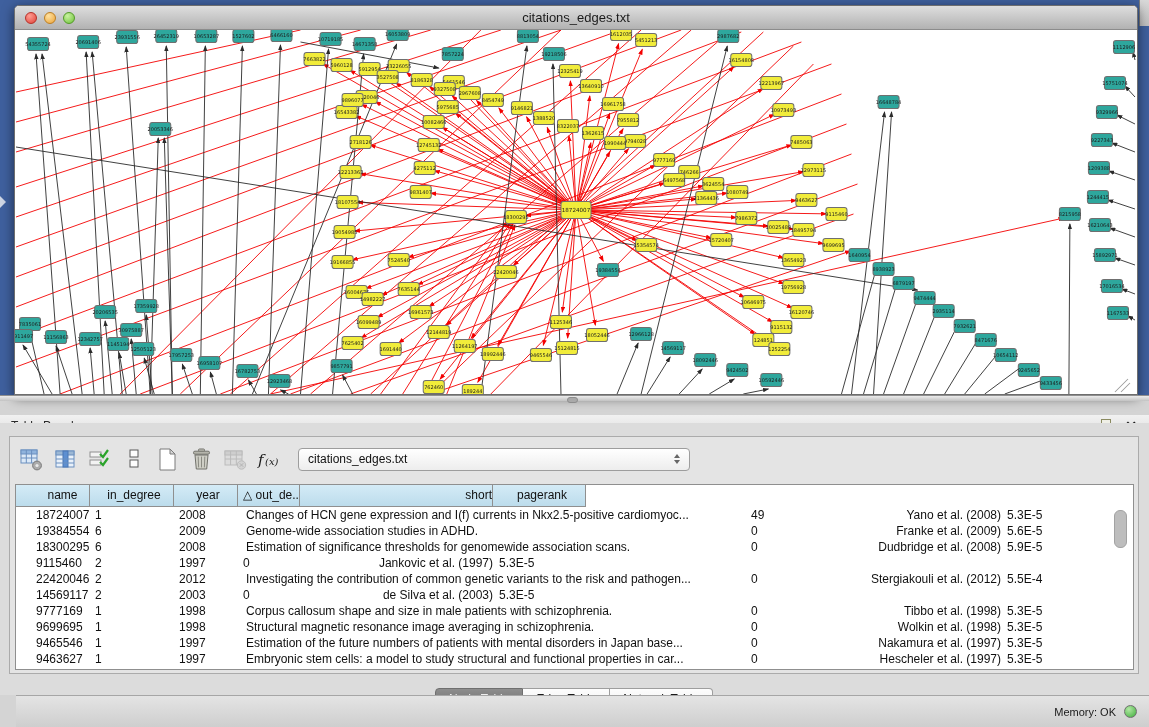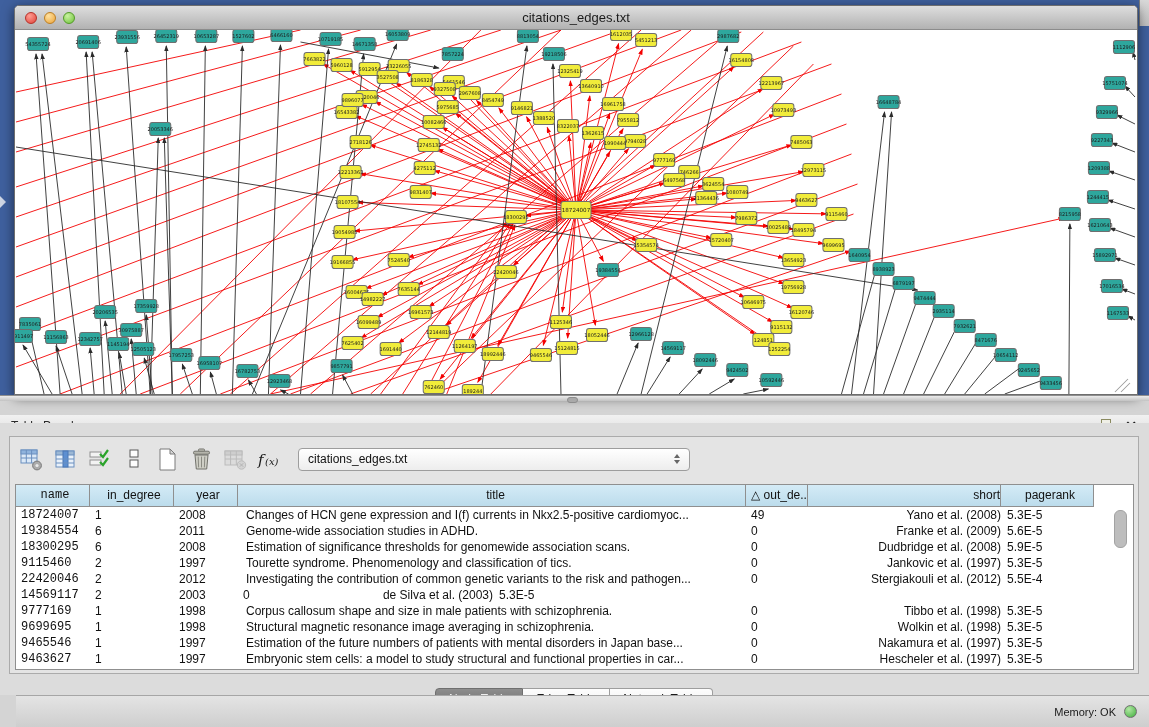--- a/index.html
+++ b/index.html
@@ -48,21 +48,21 @@
   .dd-arrows .dn{border-top:4px solid #666;}
   
   .table{position:absolute;left:5px;top:47px;width:1119px;height:186px;background:#fff;border:1px solid #8f8f8f;box-sizing:border-box;overflow:hidden;}
   .thead{display:flex;height:22px;}
   .hc{box-sizing:border-box;border-right:1px solid #8f8f8f;border-bottom:1px solid #8f8f8f;
       background:linear-gradient(#d4ebf6,#bcdcec);text-align:center;font-size:12px;line-height:21px;color:#111;
       overflow:hidden;white-space:nowrap;flex:0 0 auto;}
   .hc.fill{background:#fff;border:none;flex:1 1 auto;}
   .trow{display:flex;height:16px;font-size:12px;color:#101010;}
   .tc{box-sizing:border-box;flex:0 0 auto;white-space:nowrap;overflow:hidden;line-height:16px;}
-  .c0{width:74px;padding-left:5px;font-family:Liberation Mono, monospace;}
+  .c0{width:74px;padding-left:20px;}
   .c1{width:84px;padding-left:5px;}
   .c2{width:64px;padding-left:5px;}
   .c3{width:508px;padding-left:8px;}
   .c4{width:62px;padding-left:5px;}
   .c5{width:193px;padding-left:6px;text-align:right;}
   .c6{width:93px;padding-left:6px;}
   .vthumb{position:absolute;right:6px;top:25px;width:11px;height:36px;background:#bdbdbd;border:1px solid #a2a2a2;border-radius:6px;}
   
   .tabs{position:absolute;left:0;top:251px;width:100%;display:flex;justify-content:center;}
   .tab{height:20px;line-height:20px;padding:0 13px;font-size:12px;background:linear-gradient(#fdfdfd,#f1f1f1);
@@ -936,59 +936,57 @@
               <i class="dn"></i>
             </span>
         </div>
       </div>
 
       <div class="table">
         <div class="thead" id="thead">
             <div class="hc c0">name</div>
             <div class="hc c1">in_degree</div>
             <div class="hc c2">year</div>
-            <div class="hc c3">title</div>
             <div class="hc c4">△ out_de...</div>
             <div class="hc c5">short</div>
             <div class="hc c6">pagerank</div>
             <div class="hc fill"></div>
           </div>
         <div id="tbody">
             <div class="trow">
               <div class="tc c0">18724007</div>
               <div class="tc c1">1</div>
               <div class="tc c2">2008</div>
               <div class="tc c3">Changes of HCN gene expression and I(f) currents in Nkx2.5-positive cardiomyoc...</div>
               <div class="tc c4">49</div>
               <div class="tc c5">Yano et al. (2008)</div>
               <div class="tc c6">5.3E-5</div>
             </div>
             <div class="trow">
               <div class="tc c0">19384554</div>
               <div class="tc c1">6</div>
-              <div class="tc c2">2011</div>
+              <div class="tc c2">2009</div>
               <div class="tc c3">Genome-wide association studies in ADHD.</div>
               <div class="tc c4">0</div>
               <div class="tc c5">Franke et al. (2009)</div>
               <div class="tc c6">5.6E-5</div>
             </div>
             <div class="trow">
               <div class="tc c0">18300295</div>
               <div class="tc c1">6</div>
               <div class="tc c2">2008</div>
               <div class="tc c3">Estimation of significance thresholds for genomewide association scans.</div>
               <div class="tc c4">0</div>
               <div class="tc c5">Dudbridge et al. (2008)</div>
               <div class="tc c6">5.9E-5</div>
             </div>
             <div class="trow">
               <div class="tc c0">9115460</div>
               <div class="tc c1">2</div>
               <div class="tc c2">1997</div>
-              <div class="tc c3">Tourette syndrome. Phenomenology and classification of tics.</div>
               <div class="tc c4">0</div>
               <div class="tc c5">Jankovic et al. (1997)</div>
               <div class="tc c6">5.3E-5</div>
             </div>
             <div class="trow">
               <div class="tc c0">22420046</div>
               <div class="tc c1">2</div>
               <div class="tc c2">2012</div>
               <div class="tc c3">Investigating the contribution of common genetic variants to the risk and pathogen...</div>
               <div class="tc c4">0</div>

